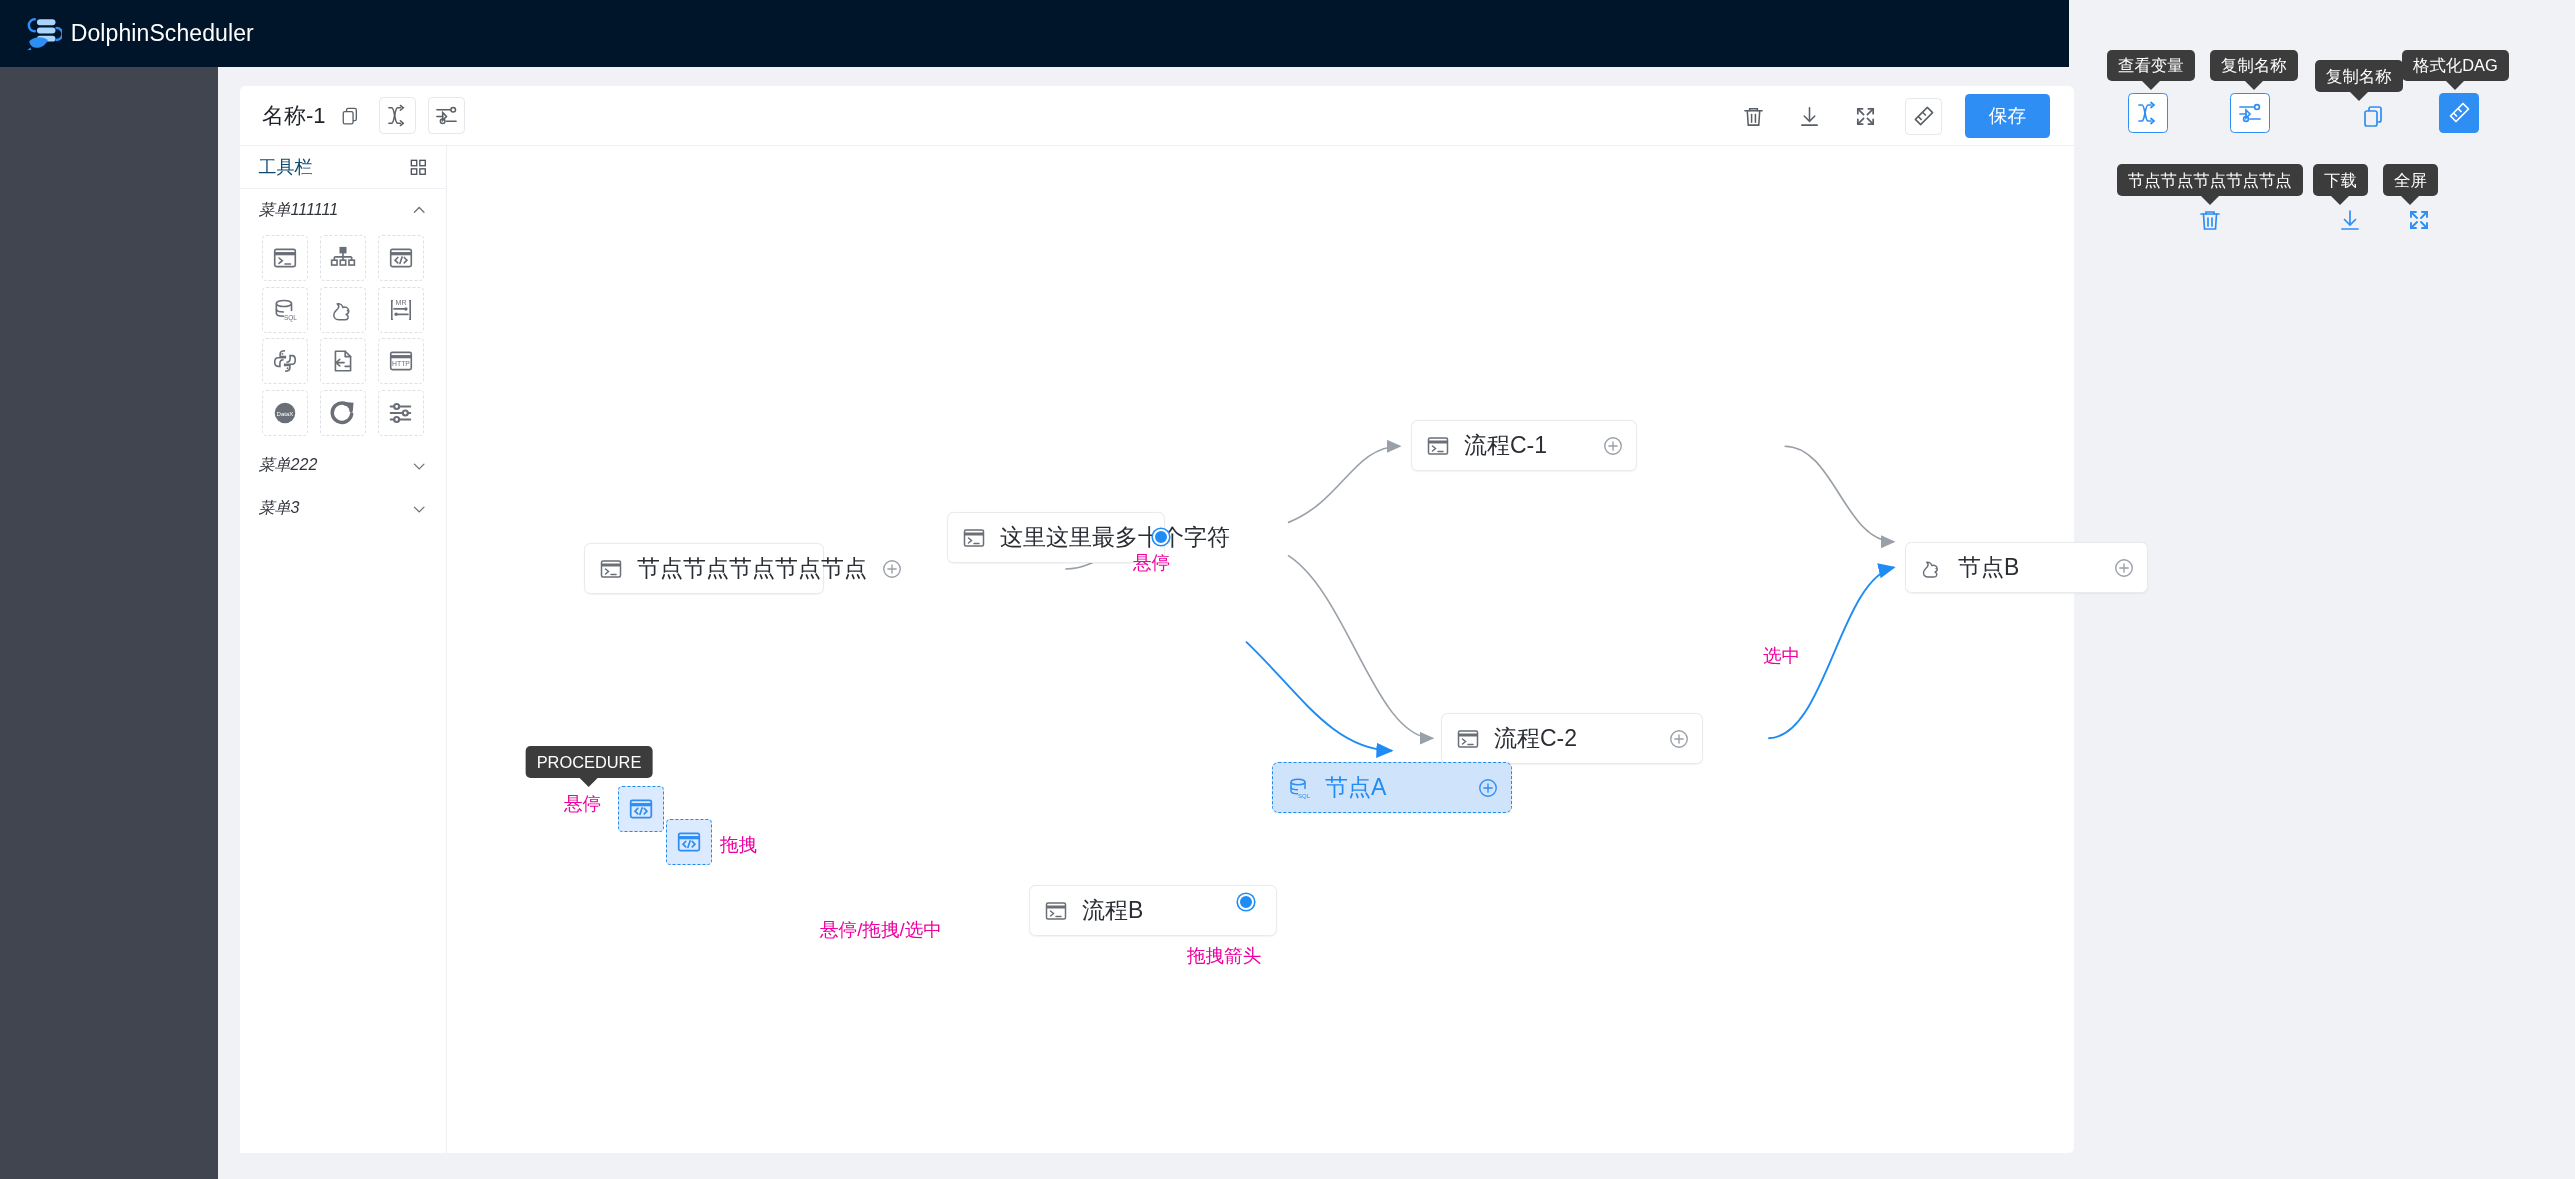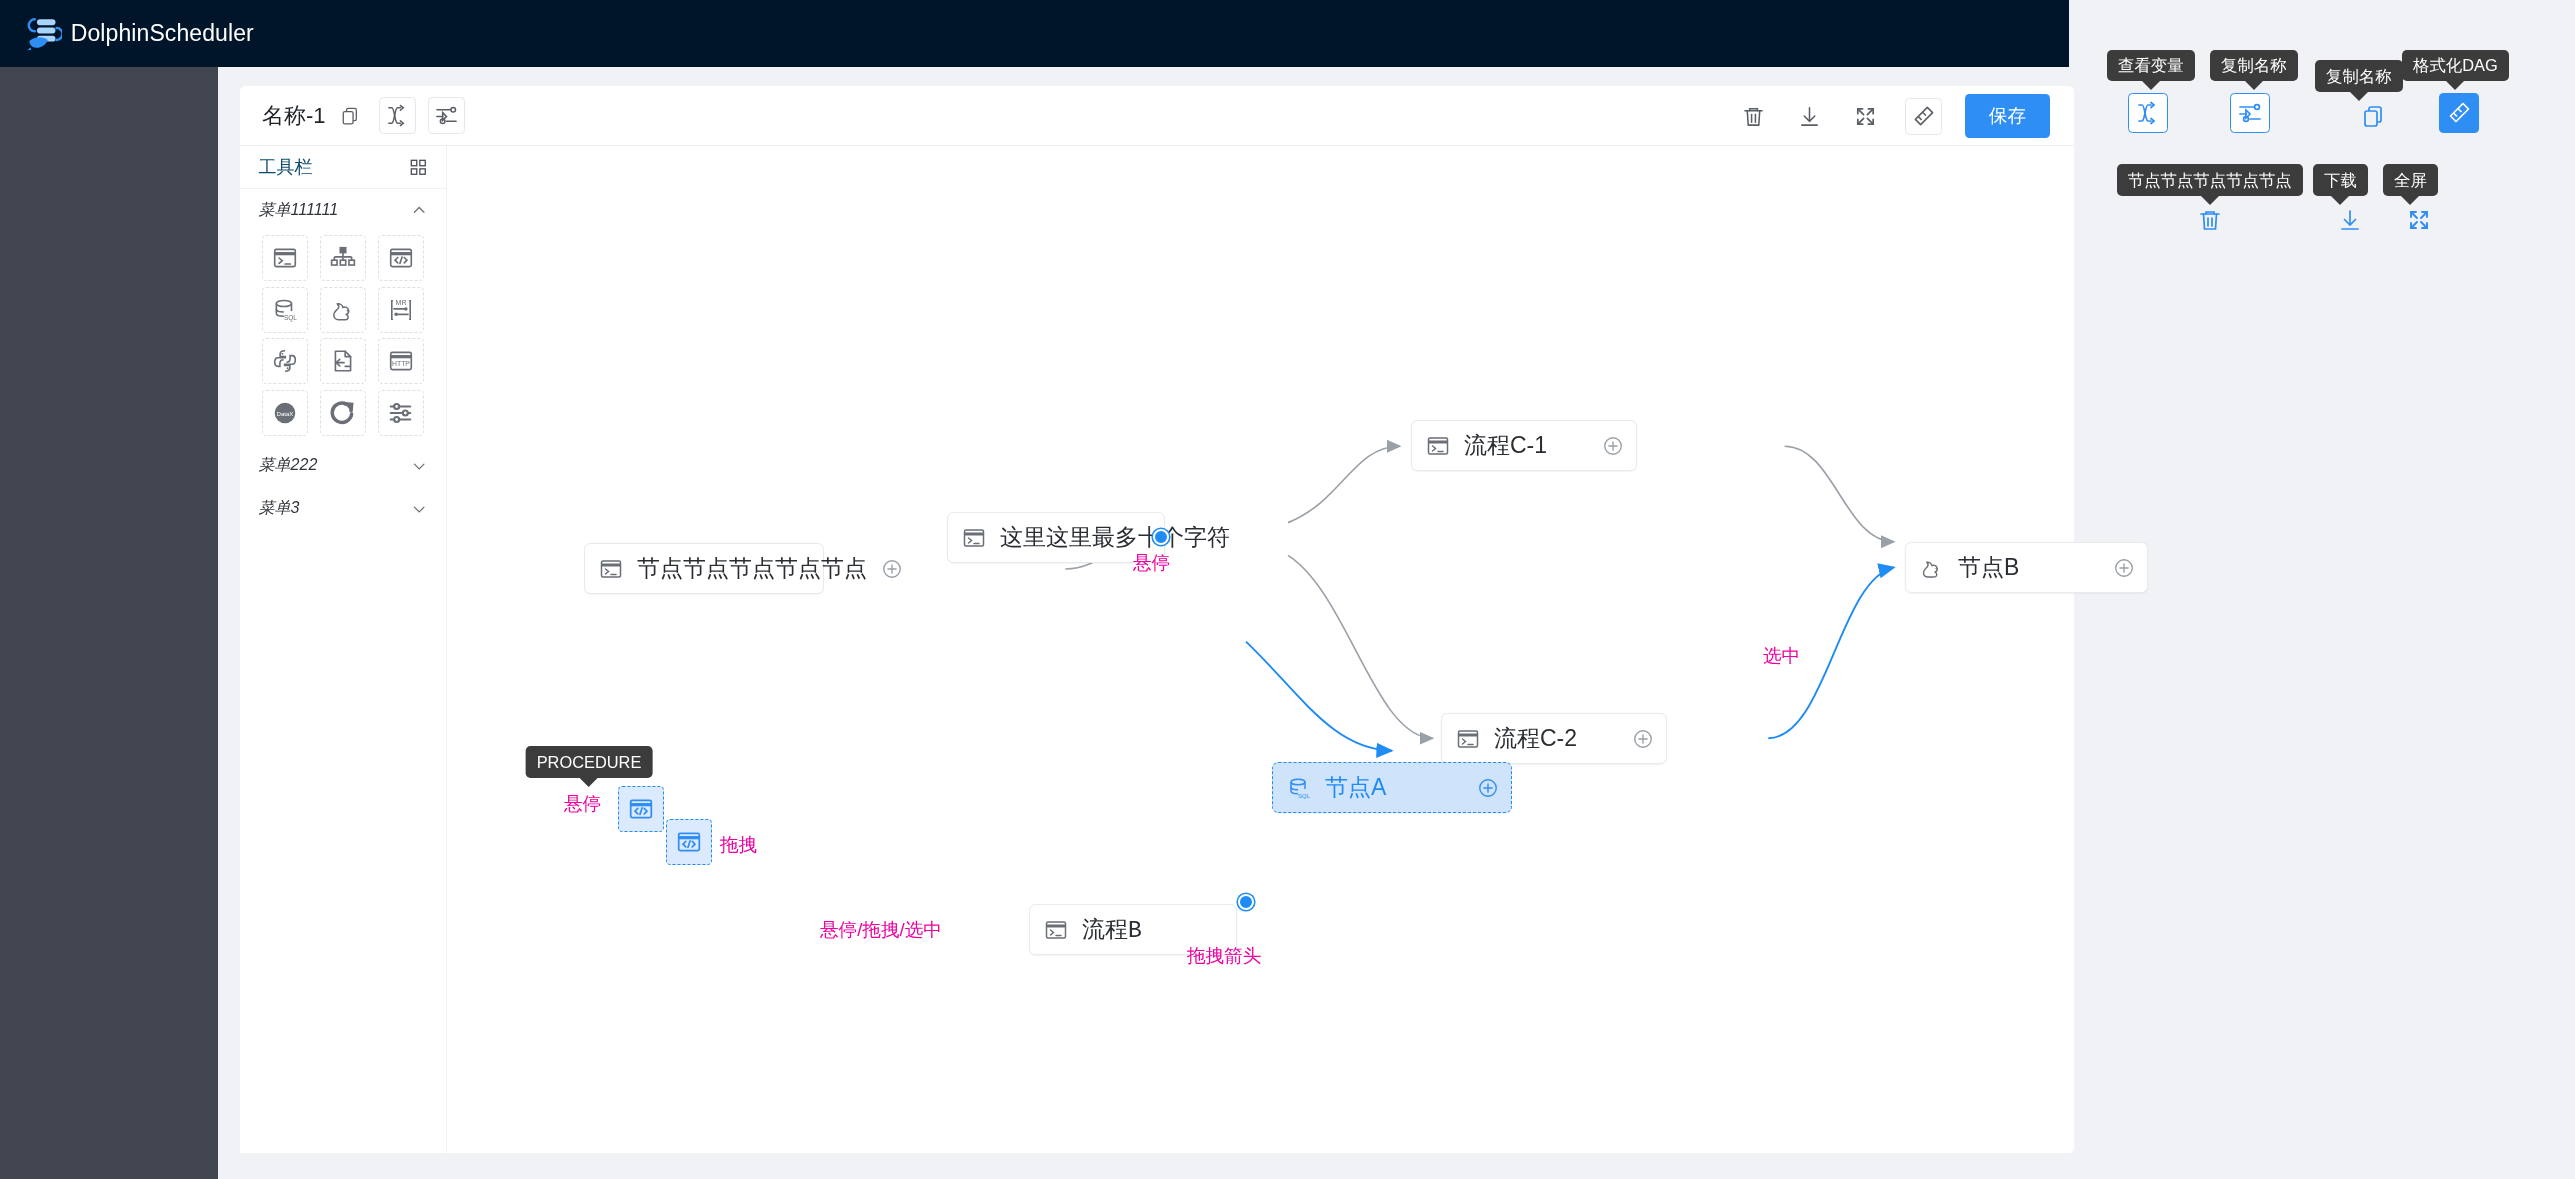--- a/index.html
+++ b/index.html
@@ -459,21 +459,21 @@
     </span>
     <span class="n-label">流程C-1</span>
     <span class="n-plus">
       <svg width="22" height="22" viewBox="0 0 24 24" fill="none" stroke="#9aa0a8" stroke-width="1.5">
           <circle cx="12" cy="12" r="9"></circle>
           <path d="M12 7.5v9M7.5 12h9" stroke-linecap="round"></path>
         </svg>
     </span>
   </div>
 
-  <div class="node" style="left:1201px; top:627px; width:226px;">
+  <div class="node" style="left:1201px; top:627px; width:262px;">
     <span class="n-icon">
       <svg width="24" height="24" viewBox="0 0 24 24" fill="none" stroke="#6a6f77" stroke-width="1.5">
           <rect x="2.5" y="4" width="19" height="16" rx="1.5"></rect>
           <path d="M2.5 8h19" stroke-width="3"></path>
           <path d="M6.5 12l3 2.5-3 2.5" stroke-linecap="round"></path>
           <path d="M12 17.5h5" stroke-linecap="round"></path>
         </svg>
     </span>
     <span class="n-label">流程C-2</span>
     <span class="n-plus">
@@ -514,21 +514,21 @@
     <span class="n-label">节点A</span>
     <span class="n-plus">
       <svg width="22" height="22" viewBox="0 0 24 24" fill="none" stroke="#2f8ef4" stroke-width="1.5">
           <circle cx="12" cy="12" r="9"></circle>
           <path d="M12 7.5v9M7.5 12h9" stroke-linecap="round"></path>
         </svg>
     </span>
   </div>
   <span class="anno" style="left:580px; top:831px;">悬停/拖拽/选中</span>
 
-  <div class="node" style="left:789px; top:818px; width:208px;font-family:Liberation Mono, monospace;">
+  <div class="node" style="left:789px; top:799px; width:248px;">
     <span class="n-icon">
       <svg width="24" height="24" viewBox="0 0 24 24" fill="none" stroke="#6a6f77" stroke-width="1.5">
           <rect x="2.5" y="4" width="19" height="16" rx="1.5"></rect>
           <path d="M2.5 8h19" stroke-width="3"></path>
           <path d="M6.5 12l3 2.5-3 2.5" stroke-linecap="round"></path>
           <path d="M12 17.5h5" stroke-linecap="round"></path>
         </svg>
     </span>
     <span class="n-label">流程B</span>
   </div>

